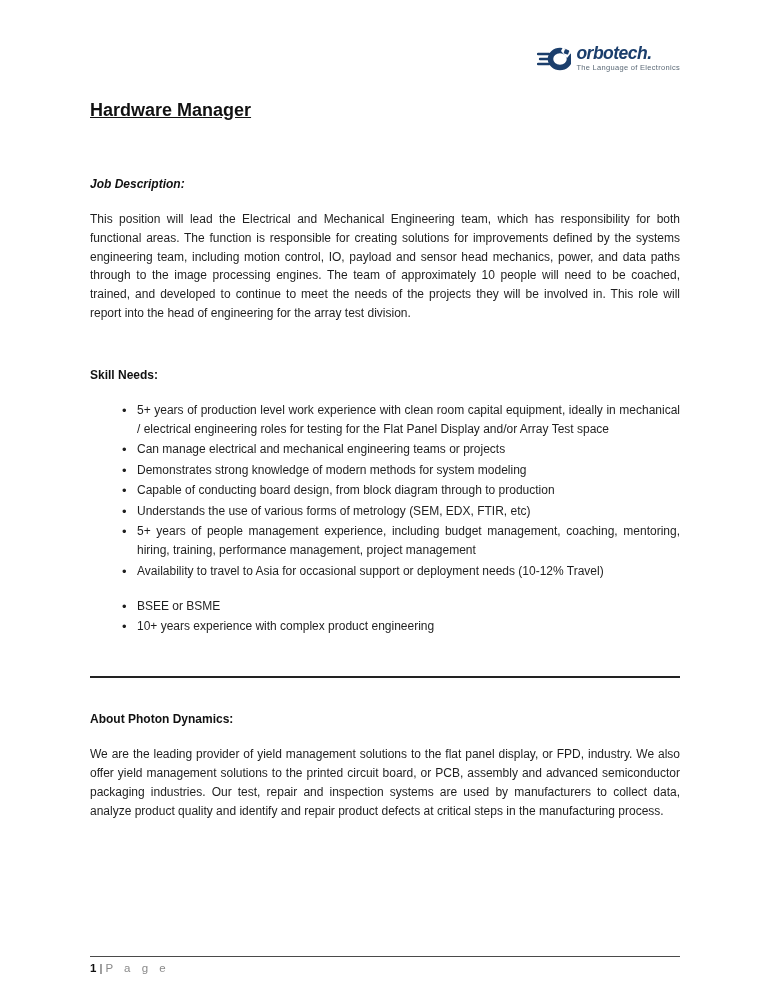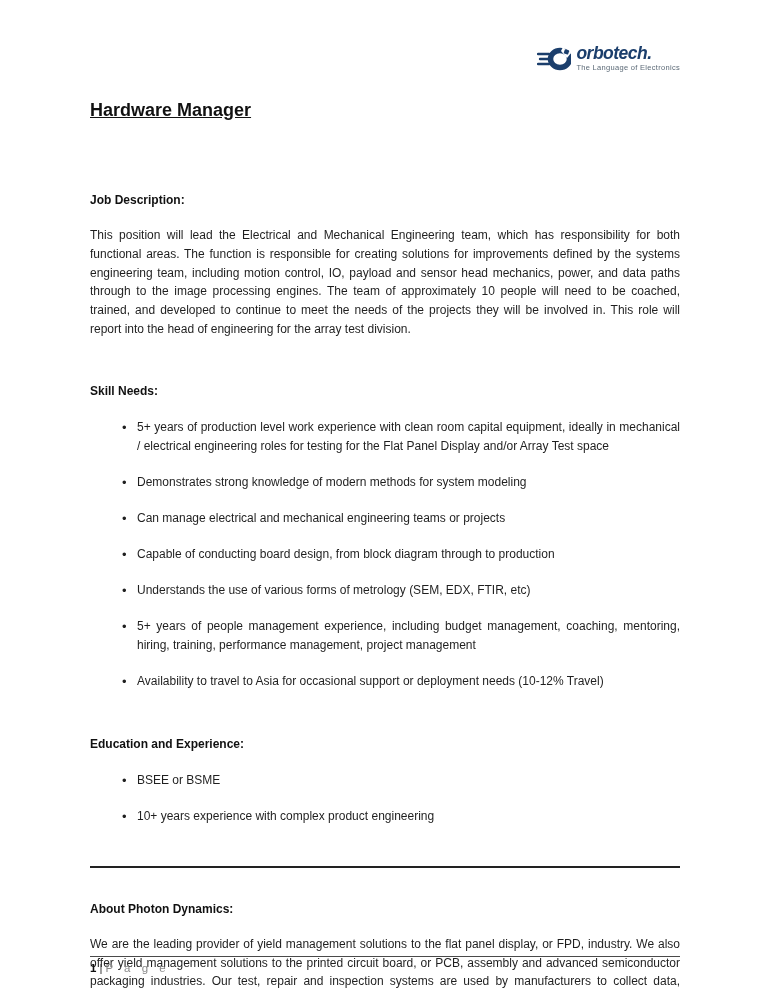--- a/index.html
+++ b/index.html
@@ -56,21 +56,21 @@
     text-decoration: underline;
   }
   .section-heading {
     font-size: 12px;
     font-weight: bold;
     color: #111;
     line-height: 19px;
   }
   .section-heading.italic { }
 
-  .mt-jobdesc   { margin-top: 70px; }
+  .mt-jobdesc   { margin-top: 54px; font-style: italic; }
   .mt-skills    { margin-top: 43px; }
   .mt-education { margin-top: 44px; }
   .mt-about     { margin-top: 32px; }
 
   .body-para {
     font-size: 12px;
     line-height: 18.8px;
     text-align: justify;
     margin-top: 16px;
     color: #1f1f1f;
@@ -81,21 +81,20 @@
     padding-left: 47px;
     list-style: none;
   }
   ul.bullet-list li {
     position: relative;
     font-size: 12px;
     line-height: 19px;
     text-align: justify;
     margin-bottom: 1.5px;
     color: #1f1f1f;
-    margin-top: 17px;
   }
   ul.bullet-list li::before {
     content: "\2022";
     position: absolute;
     left: -15px;
     top: 0;
     font-size: 13px;
     color: #1f1f1f;
   }
 
@@ -146,29 +145,28 @@
   </div>
 
   <h1 class="doc-title">Hardware Manager</h1>
 
   <h2 class="section-heading mt-jobdesc">Job Description:</h2>
   <p class="body-para">This position will lead the Electrical and Mechanical Engineering team, which has responsibility for both functional areas. The function is responsible for creating solutions for improvements defined by the systems engineering team, including motion control, IO, payload and sensor head mechanics, power, and data paths through to the image processing engines. The team of approximately 10 people will need to be coached, trained, and developed to continue to meet the needs of the projects they will be involved in. This role will report into the head of engineering for the array test division.</p>
 
   <h2 class="section-heading mt-skills">Skill Needs:</h2>
   <ul class="bullet-list">
       <li>5+ years of production level work experience with clean room capital equipment, ideally in mechanical / electrical engineering roles for testing for the Flat Panel Display and/or Array Test space</li>
+      <li>Can manage electrical and mechanical engineering teams or projects</li>
       <li>Demonstrates strong knowledge of modern methods for system modeling</li>
-      <li>Can manage electrical and mechanical engineering teams or projects</li>
       <li>Capable of conducting board design, from block diagram through to production</li>
       <li>Understands the use of various forms of metrology (SEM, EDX, FTIR, etc)</li>
       <li>5+ years of people management experience, including budget management, coaching, mentoring, hiring, training, performance management, project management</li>
       <li>Availability to travel to Asia for occasional support or deployment needs (10-12% Travel)</li>
     </ul>
 
-  <h2 class="section-heading mt-education">Education and Experience:</h2>
   <ul class="bullet-list">
       <li>BSEE or BSME</li>
       <li>10+ years experience with complex product engineering</li>
     </ul>
 
   <hr class="divider">
 
   <h2 class="section-heading italic mt-about">About Photon Dynamics:</h2>
   <p class="body-para">We are the leading provider of yield management solutions to the flat panel display, or FPD, industry. We also offer yield management solutions to the printed circuit board, or PCB, assembly and advanced semiconductor packaging industries. Our test, repair and inspection systems are used by manufacturers to collect data, analyze product quality and identify and repair product defects at critical steps in the manufacturing process.</p>
 

